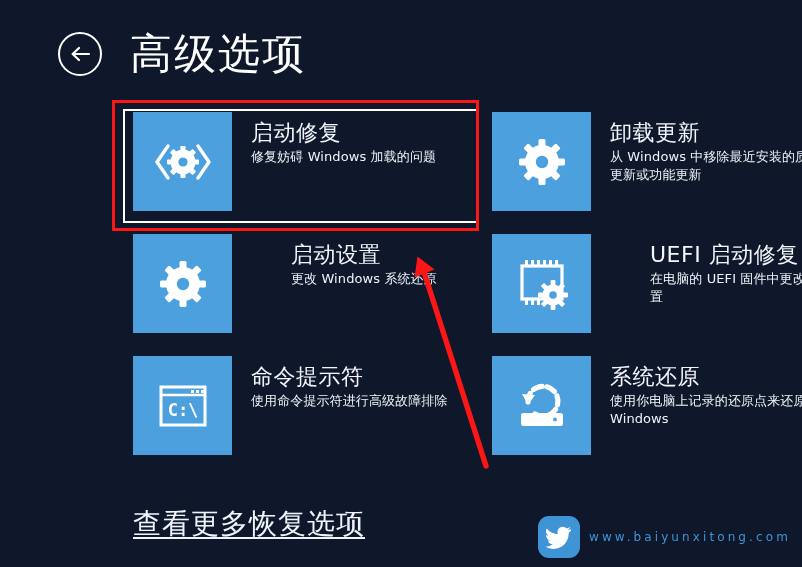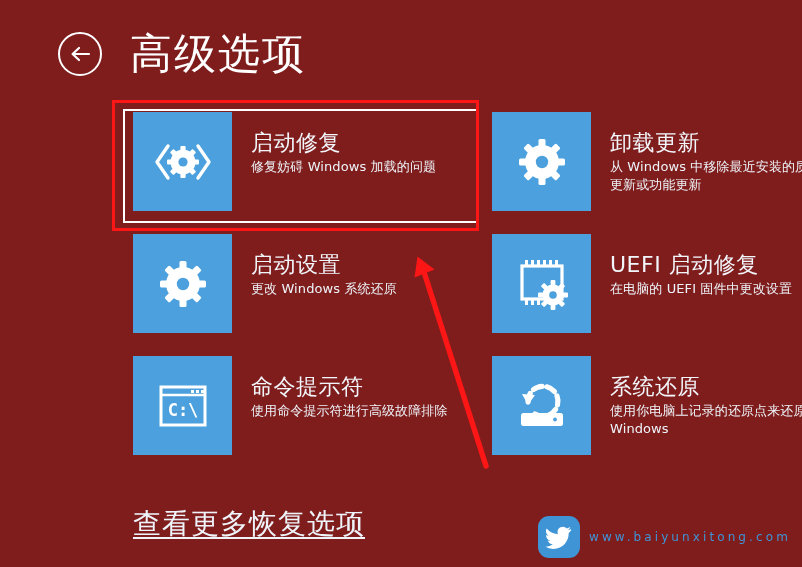--- a/index.html
+++ b/index.html
@@ -12,21 +12,21 @@
     background: #2065b5;
     font-family: "DejaVu Sans", "Liberation Sans", sans-serif;
     overflow: hidden;
     position: relative;
   }
   #screen {
     position: absolute;
     inset: 0;
     width: 802px;
     height: 567px;
-    background: #7f1d1d;
+    background: #0f172a;
   }
 
   
   .header {
     position: absolute;
     left: 58px;
     top: 22px;
     display: flex;
     align-items: center;
     height: 64px;
@@ -65,36 +65,36 @@
     position: absolute;
     width: 330px;
     height: 118px;
     display: flex;
     align-items: flex-start;
     box-sizing: border-box;
   }
   .tile.col0 { left: 0px; }
   .tile.col1 { left: 359px; }
   .tile.row0 { top: 0px; }
-  .tile.row1 { top: 122px; }
+  .tile.row1 { top: 122px; gap: 40px; }
   .tile.row2 { top: 244px; }
 
   .tile-icon {
     width: 99px;
     height: 99px;
     background: #4ba0dd;
     flex: none;
     display: flex;
     align-items: center;
     justify-content: center;
   }
   .tile-icon svg { display: block; }
   .tile-text {
     margin-left: 19px;
-    padding-top: 17px;
+    padding-top: 7px;
     min-width: 0;
   }
   .tile-title {
     font-size: 22px;
     line-height: 27px;
     color: #f2f6fa;
     font-weight: 400;
     white-space: nowrap;
     letter-spacing: 0.5px;
   }

